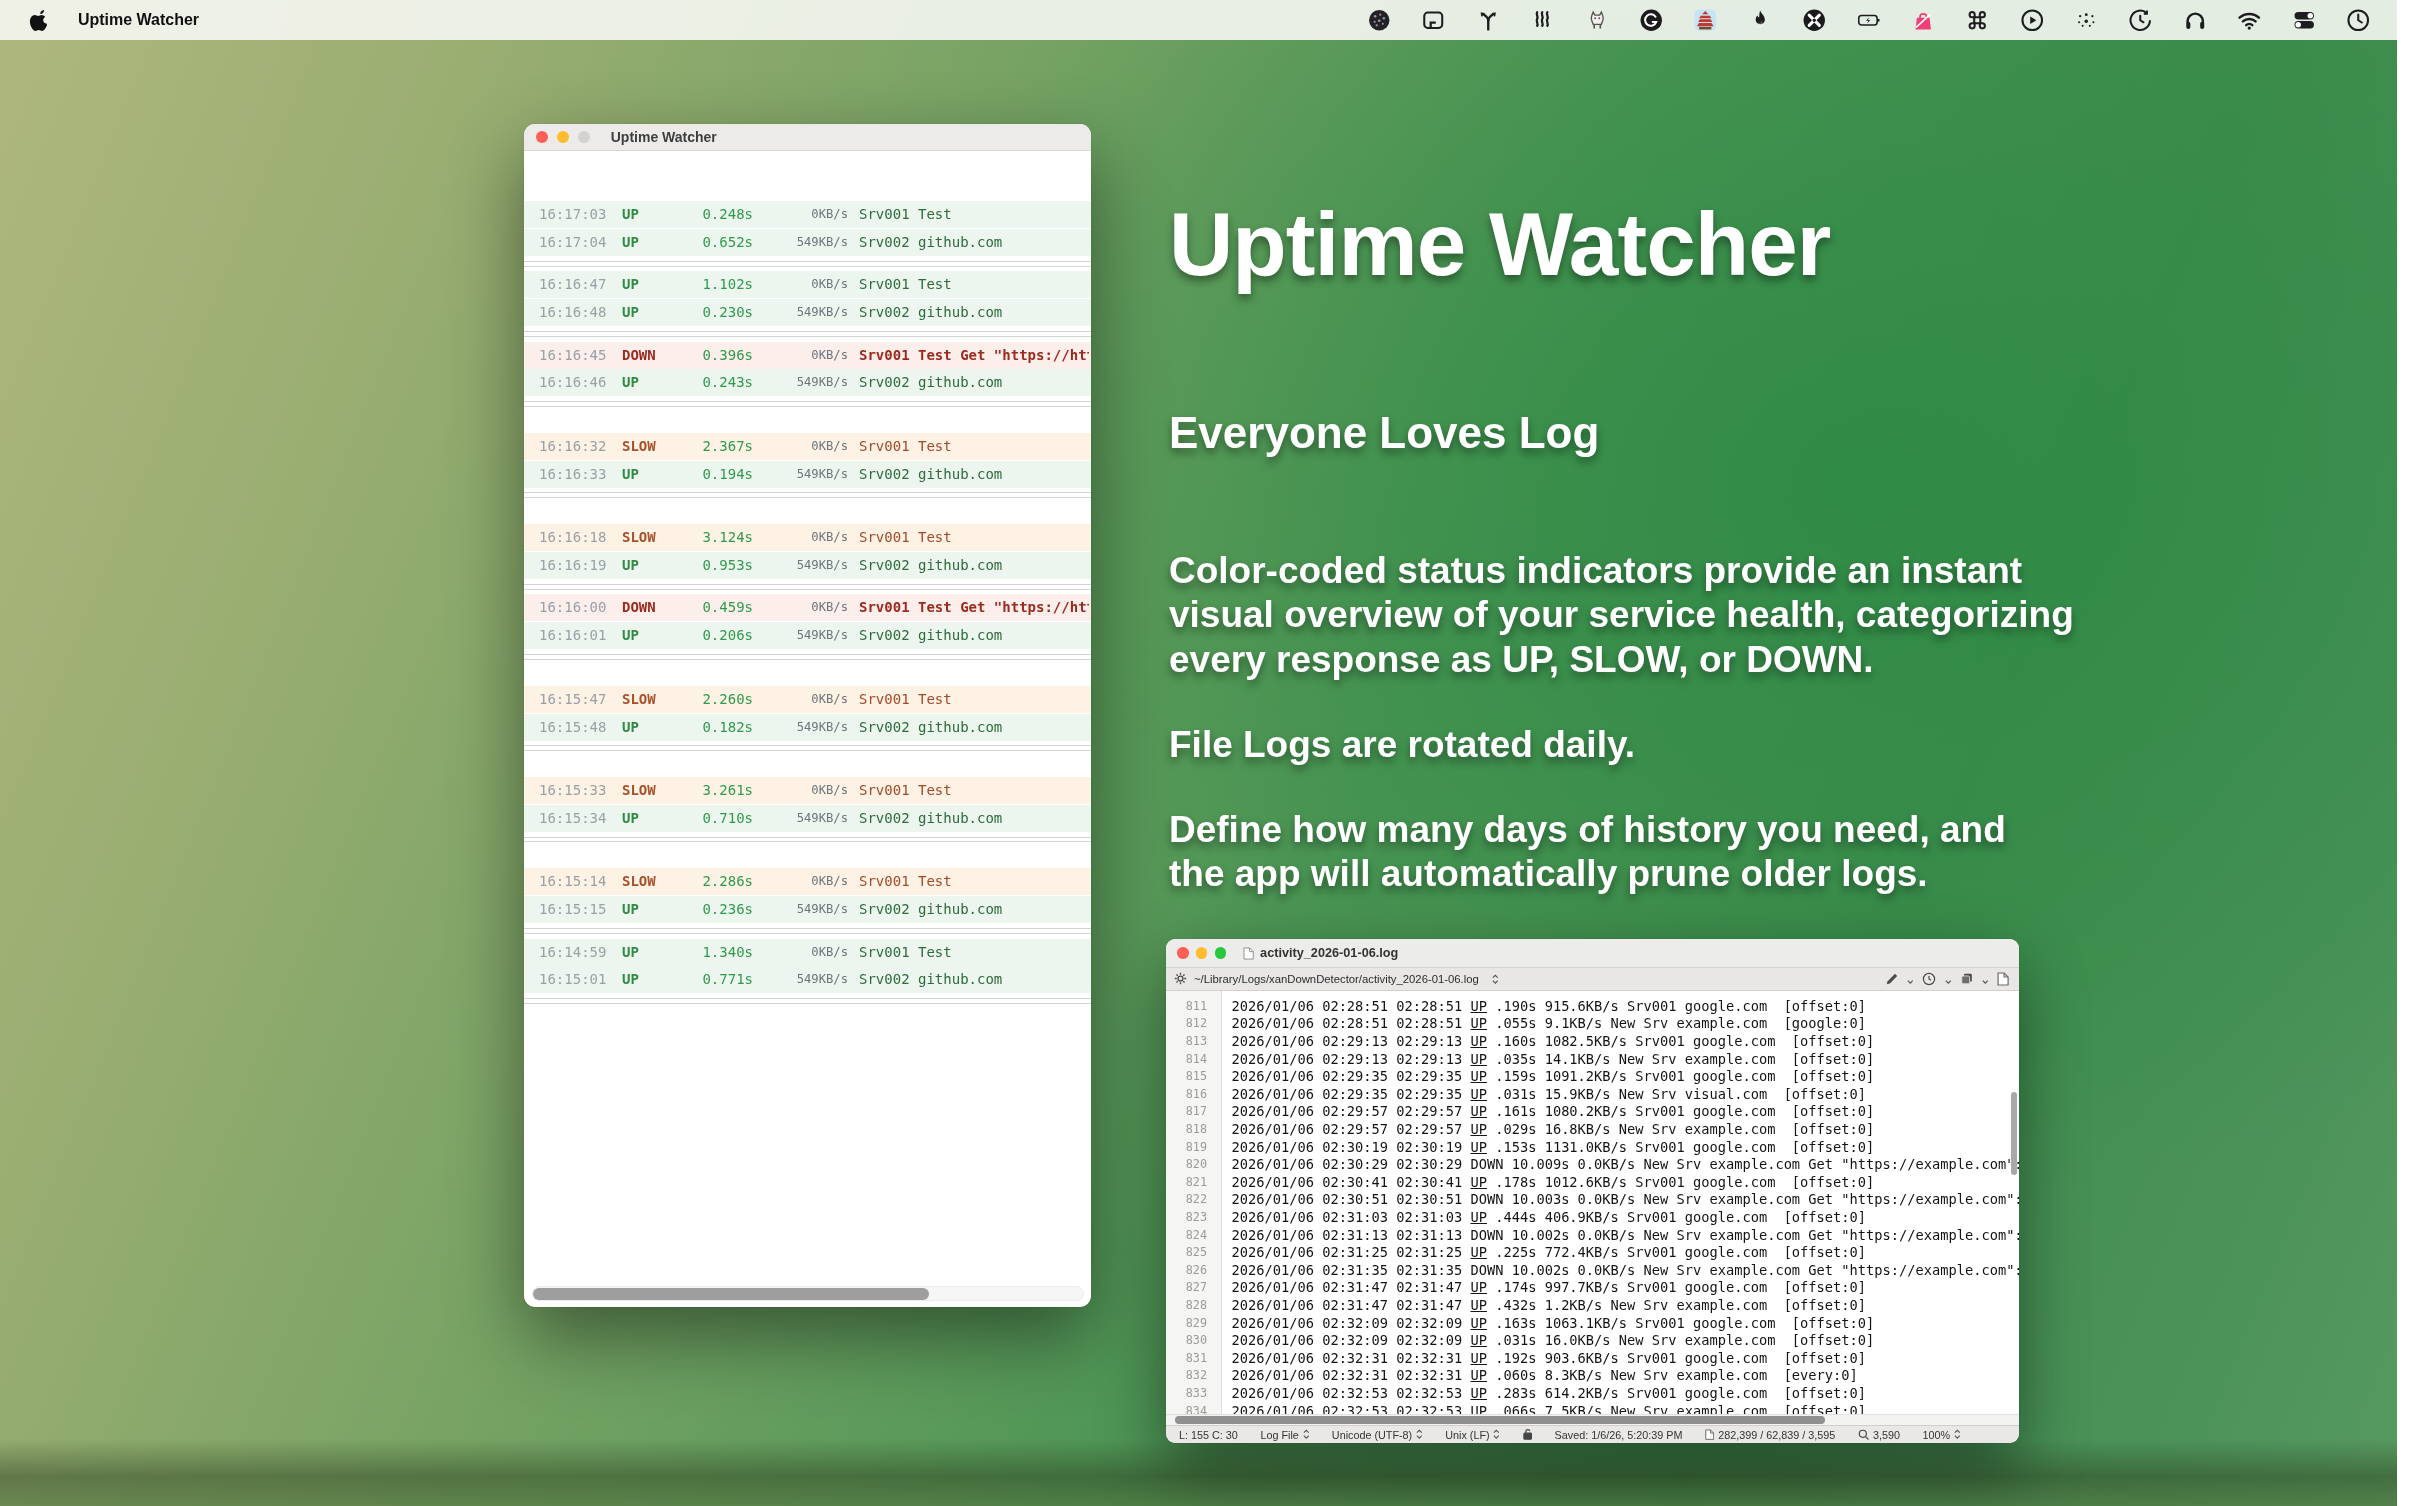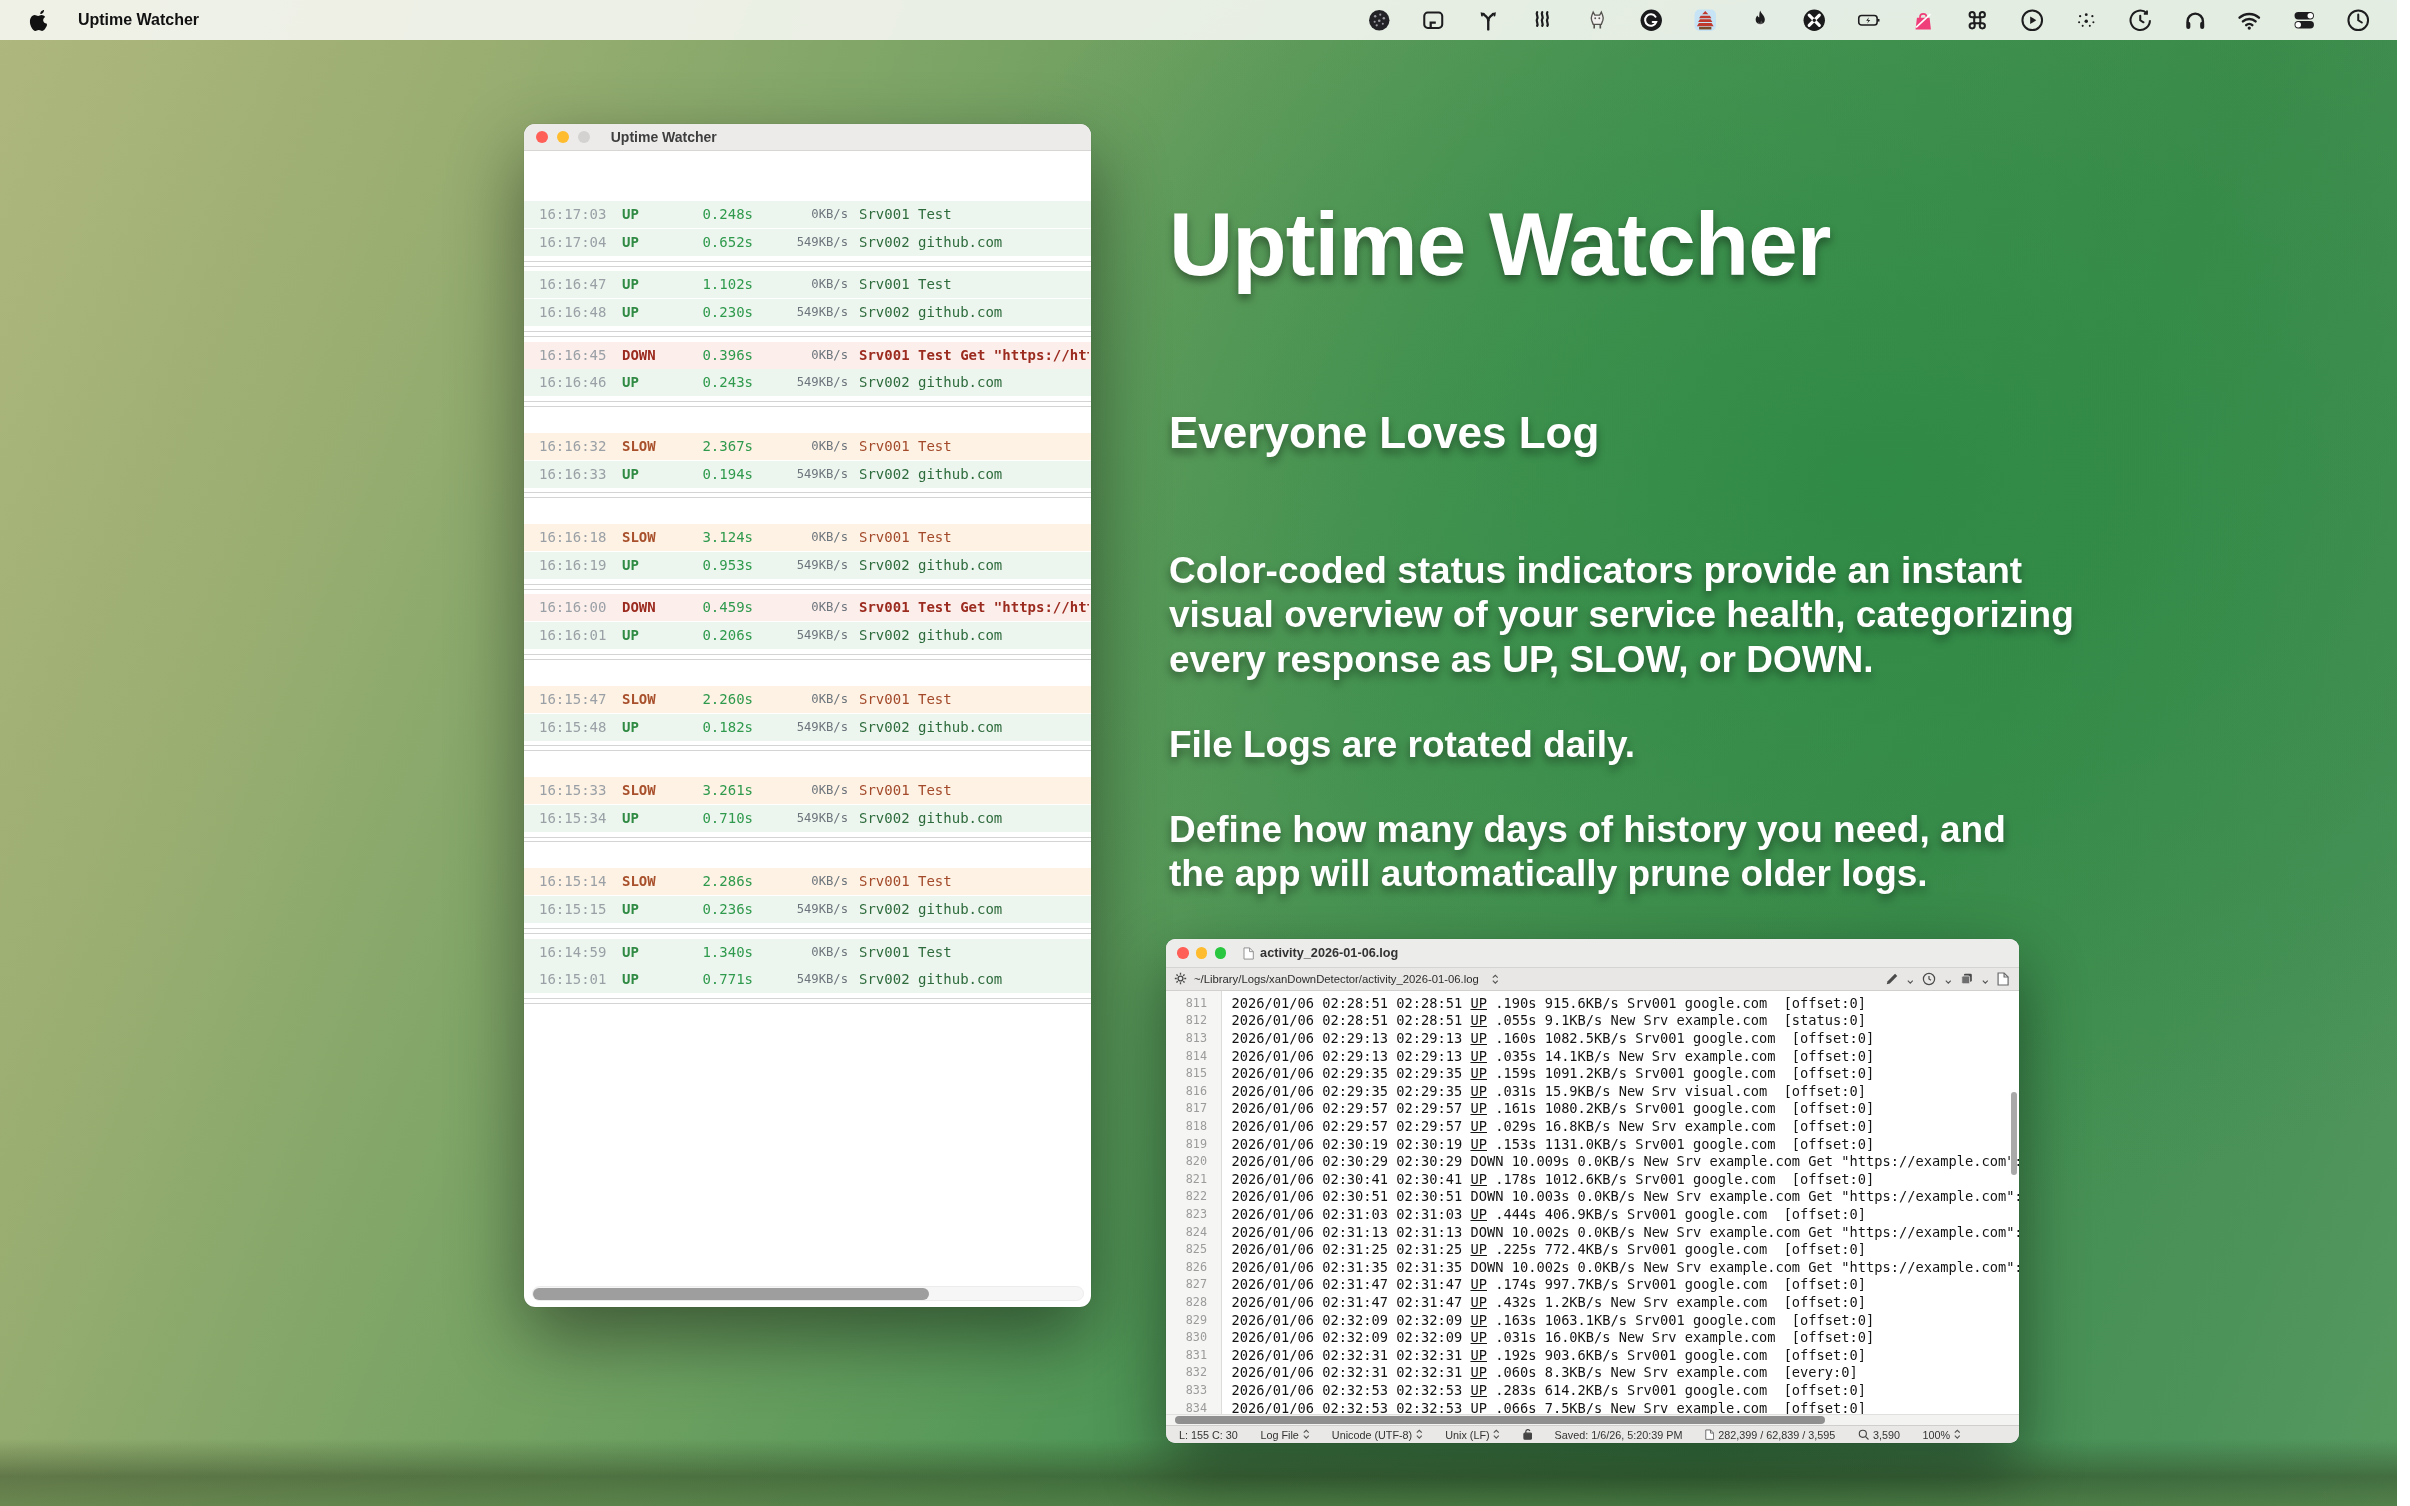--- a/index.html
+++ b/index.html
@@ -82,21 +82,21 @@
   .ltoolbar{position:absolute;left:0;top:29px;right:0;height:21.7px;background:#e8e7e6;border-bottom:0.9px solid #d2d0cf;
     display:flex;align-items:center;font-size:11.3px;color:#2c2c2c;}
   .tb-gear{margin-left:7.5px;display:inline-flex;}
   .tb-path{margin-left:7.5px;display:inline-flex;align-items:center;gap:13px;}
   .tb-right{margin-left:auto;display:flex;align-items:center;gap:8.5px;padding-right:9.4px;}
   .ti{display:inline-flex;align-items:center;}
   .lcontent{position:absolute;left:0;top:52px;right:0;height:423px;background:#fff;overflow:hidden;
     font-family:"DejaVu Sans Mono",monospace;}
   .gutterbg{position:absolute;left:0;top:0;bottom:0;width:55px;background:#f5f5f4;border-right:0.9px solid #dcdcdb;}
   .loglines{position:absolute;left:0;top:1.9px;right:0;}
-  .logline{height:17.6px;line-height:21px;white-space:pre;}
+  .logline{height:17.6px;line-height:26px;white-space:pre;}
   .lnum{display:inline-block;width:41px;text-align:right;color:#9b9b9b;font-size:11.8px;vertical-align:top;}
   .ltext{display:inline-block;margin-left:24.5px;font-size:13.7px;color:#141414;}
   .lstatus.u{text-decoration:underline;}
   .vscroll{position:absolute;right:1.9px;top:153px;width:6.6px;height:83px;background:#a9a9a9;border-radius:3.8px;}
   .lhscroll{position:absolute;left:0;right:0;top:475px;height:11.3px;background:#f3f3f2;border-top:0.9px solid #e0e0df;}
   .lhthumb{position:absolute;left:9.4px;top:0.9px;height:8.5px;width:650px;background:#8f8f8f;border-radius:4.7px;}
   .lstatus-bar{position:absolute;left:0;right:0;bottom:0;height:17px;background:#e9e8e7;border-top:0.9px solid #cfcecd;
     display:flex;align-items:center;gap:22.6px;padding:0 13px;font-size:10.8px;color:#333;white-space:nowrap;}
   .sb-item{display:inline-flex;align-items:center;gap:3.8px;}
   .cud{width:6.6px;height:10.4px;}
@@ -525,21 +525,21 @@
               <path d="M1 1h6l4 4v8H1z"></path>
               <path d="M7 1v4h4" fill="none"></path>
             </svg>
           </span>
       </span>
     </div>
     <div class="lcontent">
       <div class="gutterbg"></div>
       <div class="loglines">
           <div class="logline"><span class="lnum">811</span><span class="ltext"><span class="lpre">2026/01/06 02:28:51 02:28:51 </span><span class="lstatus u">UP</span><span class="lpost"> .190s 915.6KB/s Srv001 google.com  [offset:0]</span></span></div>
-          <div class="logline"><span class="lnum">812</span><span class="ltext"><span class="lpre">2026/01/06 02:28:51 02:28:51 </span><span class="lstatus u">UP</span><span class="lpost"> .055s 9.1KB/s New Srv example.com  [status:0]</span></span></div>
+          <div class="logline"><span class="lnum">812</span><span class="ltext"><span class="lpre">2026/01/06 02:28:51 02:28:51 </span><span class="lstatus u">UP</span><span class="lpost"> .055s 9.1KB/s New Srv example.com  [google:0]</span></span></div>
           <div class="logline"><span class="lnum">813</span><span class="ltext"><span class="lpre">2026/01/06 02:29:13 02:29:13 </span><span class="lstatus u">UP</span><span class="lpost"> .160s 1082.5KB/s Srv001 google.com  [offset:0]</span></span></div>
           <div class="logline"><span class="lnum">814</span><span class="ltext"><span class="lpre">2026/01/06 02:29:13 02:29:13 </span><span class="lstatus u">UP</span><span class="lpost"> .035s 14.1KB/s New Srv example.com  [offset:0]</span></span></div>
           <div class="logline"><span class="lnum">815</span><span class="ltext"><span class="lpre">2026/01/06 02:29:35 02:29:35 </span><span class="lstatus u">UP</span><span class="lpost"> .159s 1091.2KB/s Srv001 google.com  [offset:0]</span></span></div>
           <div class="logline"><span class="lnum">816</span><span class="ltext"><span class="lpre">2026/01/06 02:29:35 02:29:35 </span><span class="lstatus u">UP</span><span class="lpost"> .031s 15.9KB/s New Srv visual.com  [offset:0]</span></span></div>
           <div class="logline"><span class="lnum">817</span><span class="ltext"><span class="lpre">2026/01/06 02:29:57 02:29:57 </span><span class="lstatus u">UP</span><span class="lpost"> .161s 1080.2KB/s Srv001 google.com  [offset:0]</span></span></div>
           <div class="logline"><span class="lnum">818</span><span class="ltext"><span class="lpre">2026/01/06 02:29:57 02:29:57 </span><span class="lstatus u">UP</span><span class="lpost"> .029s 16.8KB/s New Srv example.com  [offset:0]</span></span></div>
           <div class="logline"><span class="lnum">819</span><span class="ltext"><span class="lpre">2026/01/06 02:30:19 02:30:19 </span><span class="lstatus u">UP</span><span class="lpost"> .153s 1131.0KB/s Srv001 google.com  [offset:0]</span></span></div>
           <div class="logline"><span class="lnum">820</span><span class="ltext"><span class="lpre">2026/01/06 02:30:29 02:30:29 </span><span class="lstatus">DOWN</span><span class="lpost"> 10.009s 0.0KB/s New Srv example.com Get "https://example.com":</span></span></div>
           <div class="logline"><span class="lnum">821</span><span class="ltext"><span class="lpre">2026/01/06 02:30:41 02:30:41 </span><span class="lstatus u">UP</span><span class="lpost"> .178s 1012.6KB/s Srv001 google.com  [offset:0]</span></span></div>
           <div class="logline"><span class="lnum">822</span><span class="ltext"><span class="lpre">2026/01/06 02:30:51 02:30:51 </span><span class="lstatus">DOWN</span><span class="lpost"> 10.003s 0.0KB/s New Srv example.com Get "https://example.com":</span></span></div>

